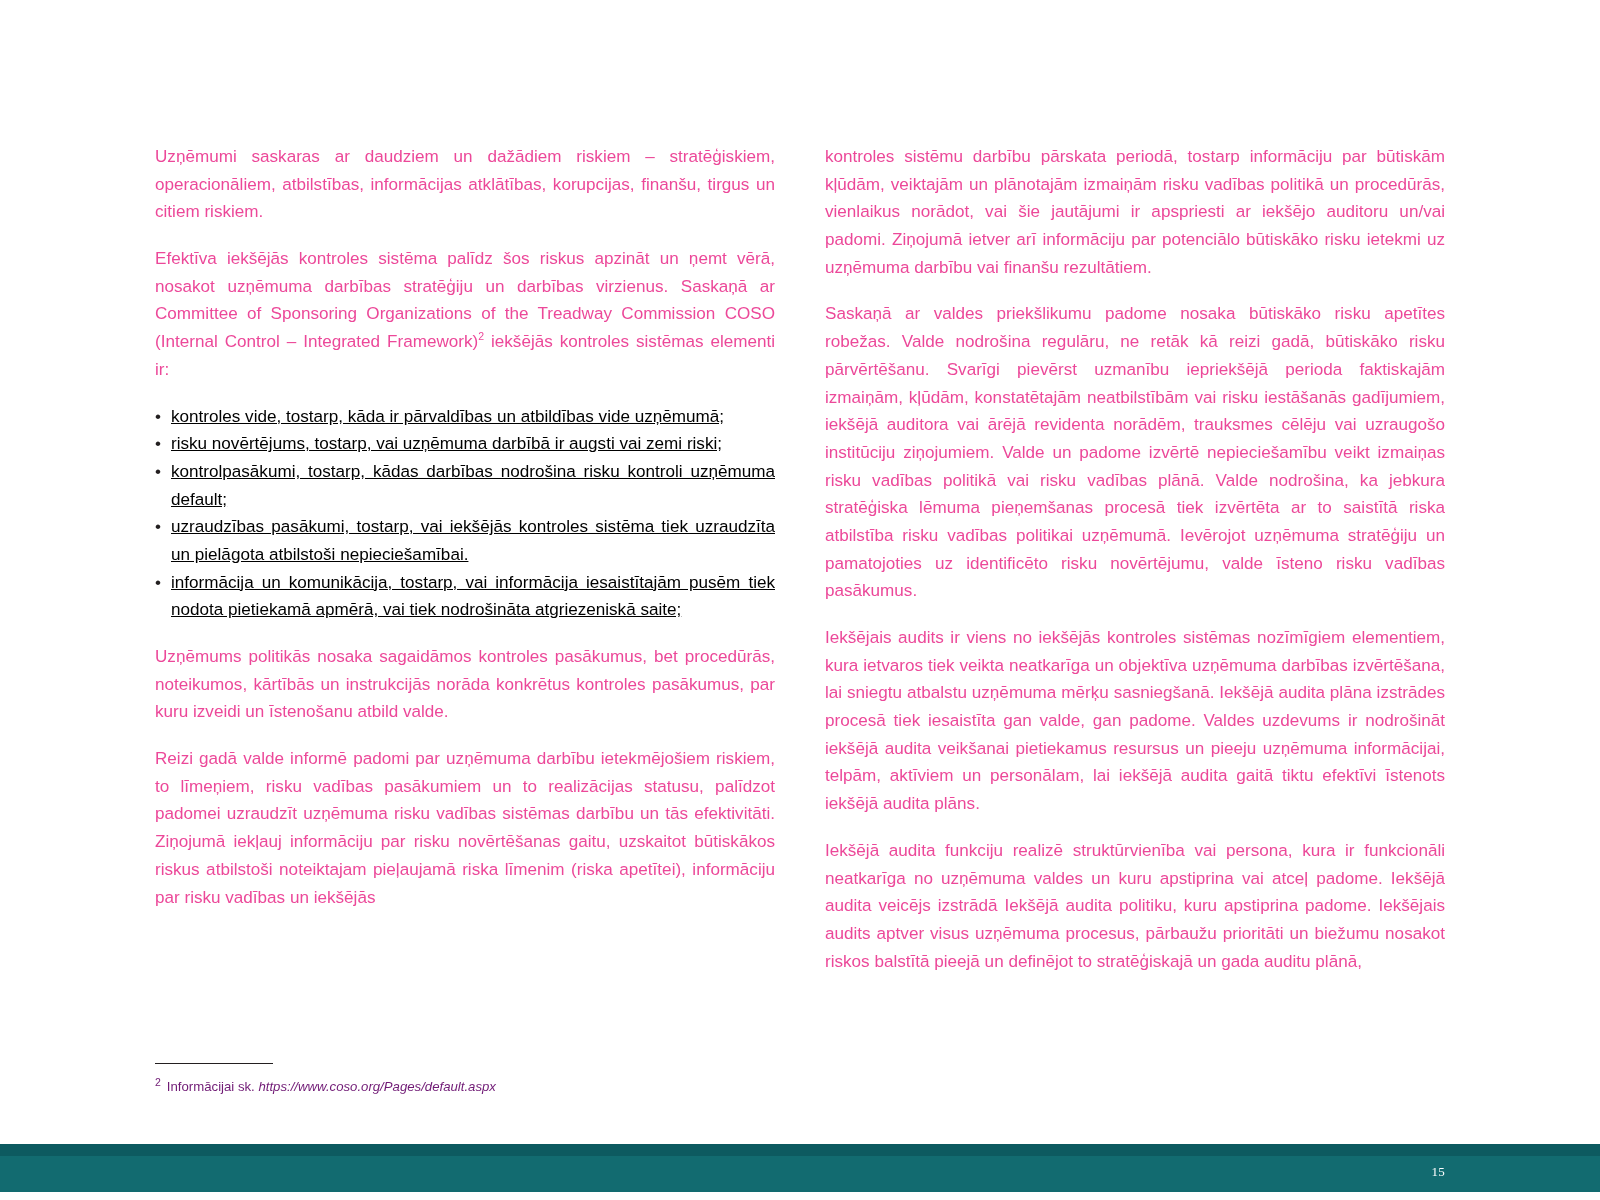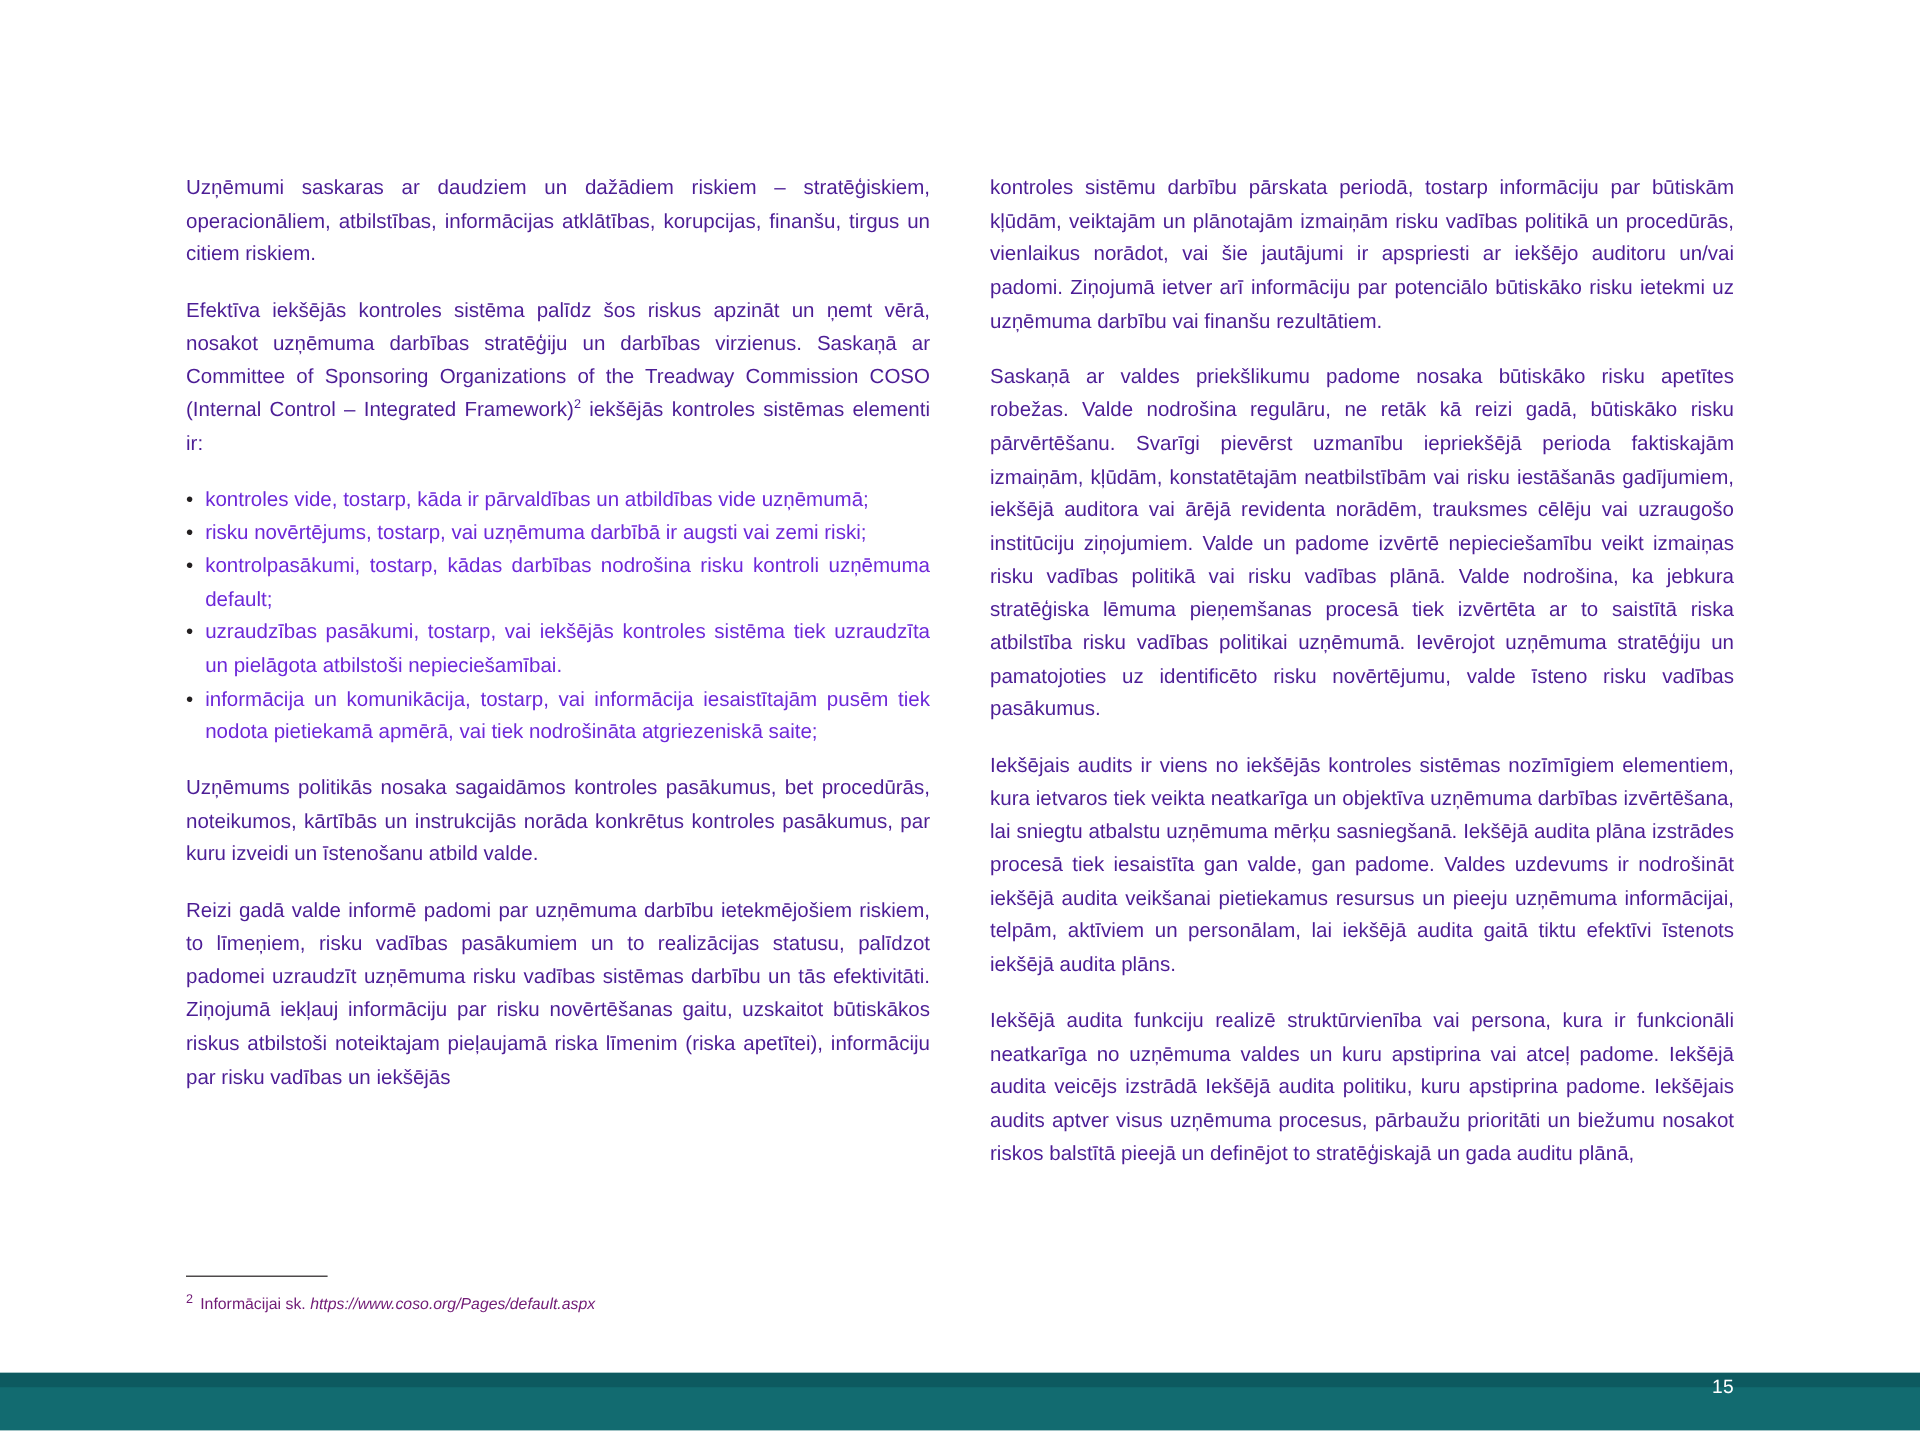--- a/index.html
+++ b/index.html
@@ -31,36 +31,37 @@
   }
   .col {
     width: 620px;
   }
   p.body {
     margin: 0 0 19px 0;
     font-size: 17.1px;
     line-height: 1.62;
     text-align: justify;
     text-justify: inter-word;
-    color: #4c1d95;
+    color: #ec4899;
     hyphens: none;
   }
   ul.bullets {
     list-style: none;
     margin: 0 0 19px 0;
     padding: 0;
   }
   ul.bullets li {
     position: relative;
     padding-left: 16px;
     margin: 0 0 0 0;
     font-size: 17.1px;
     line-height: 1.62;
     text-align: justify;
-    color: #6d28d9;
+    color: #000000;
+    text-decoration: underline;
   }
   ul.bullets li:before {
     content: "•";
     position: absolute;
     left: 0;
     top: 0;
     color: #231f20;
   }
   .sup {
     font-size: 10.5px;
@@ -105,24 +106,25 @@
     position: absolute;
     left: 0;
     top: 0;
     width: 1600px;
     height: 12px;
     background: #0d5a60;
   }
   .page-number {
     position: absolute;
     right: 155px;
-    top: 4px;
+    top: 20px;
     color: #ffffff;
-    font-size: 16px;
+    font-size: 13px;
     letter-spacing: 0.3px;
+    font-family: Liberation Serif, serif;
   }
   .bottom-white {
     position: absolute;
     left: 0;
     bottom: 0;
     width: 1600px;
     height: 8px;
     background: #ffffff;
   }
 </style>

